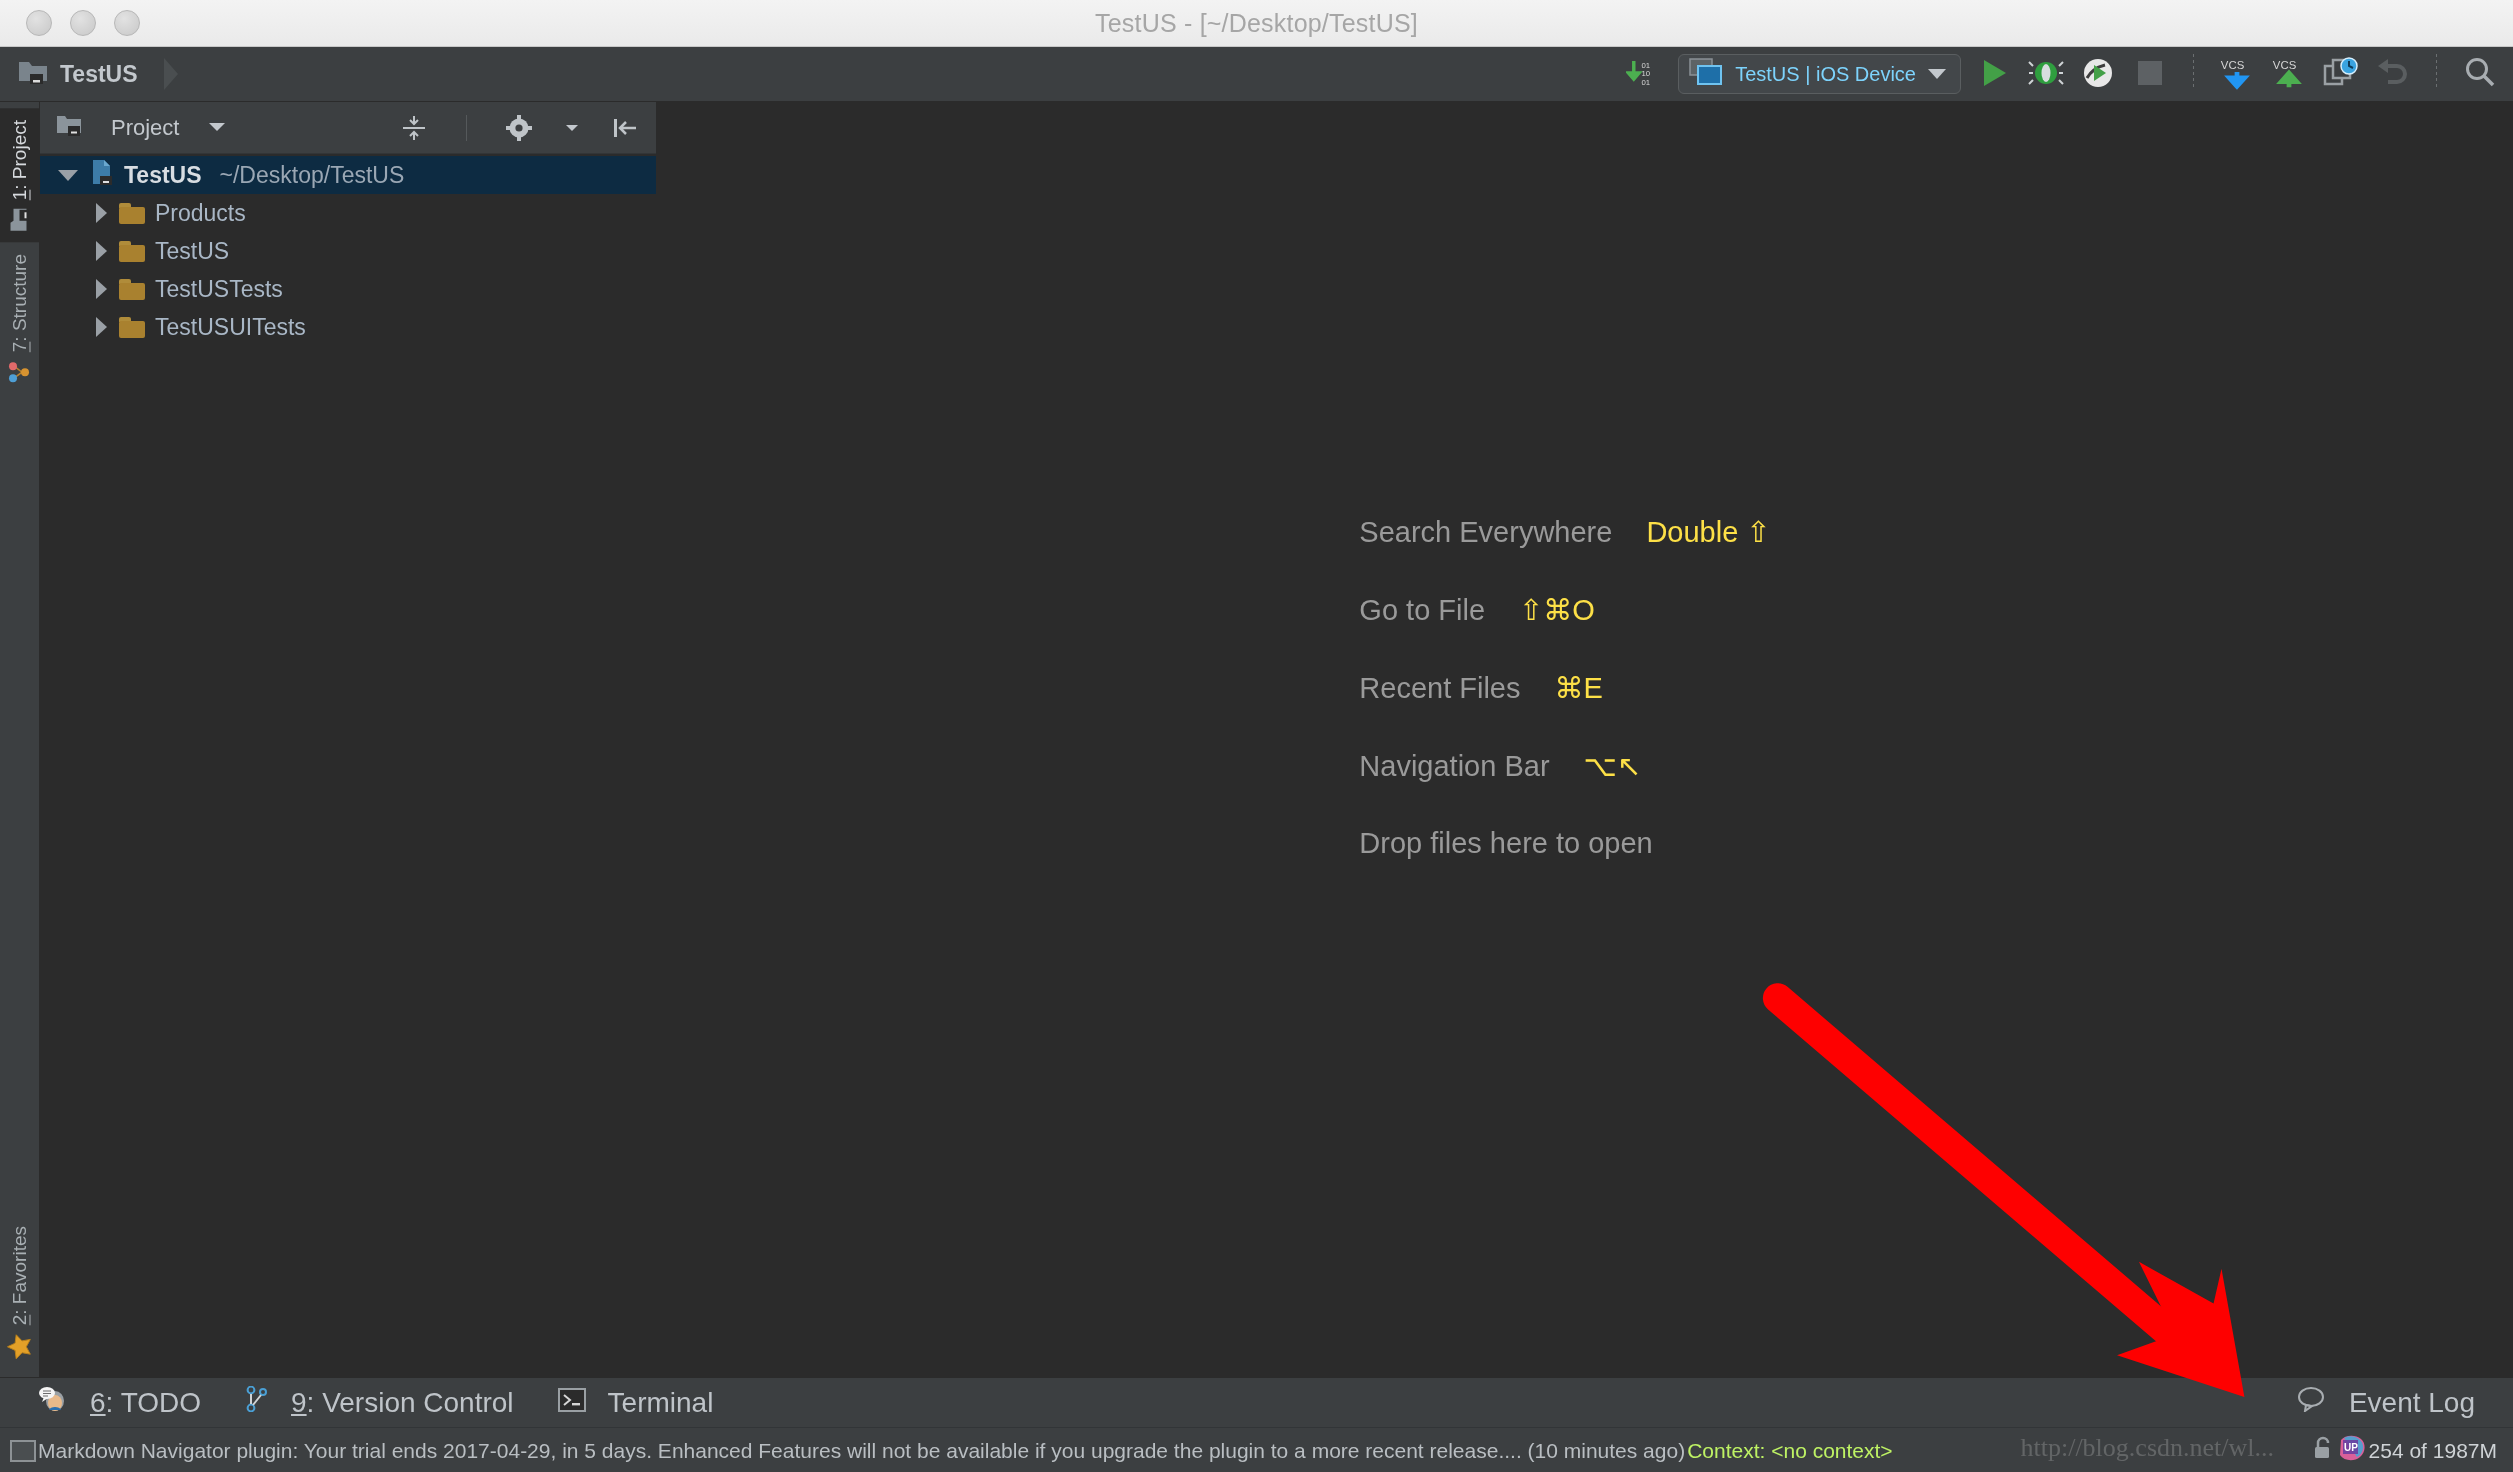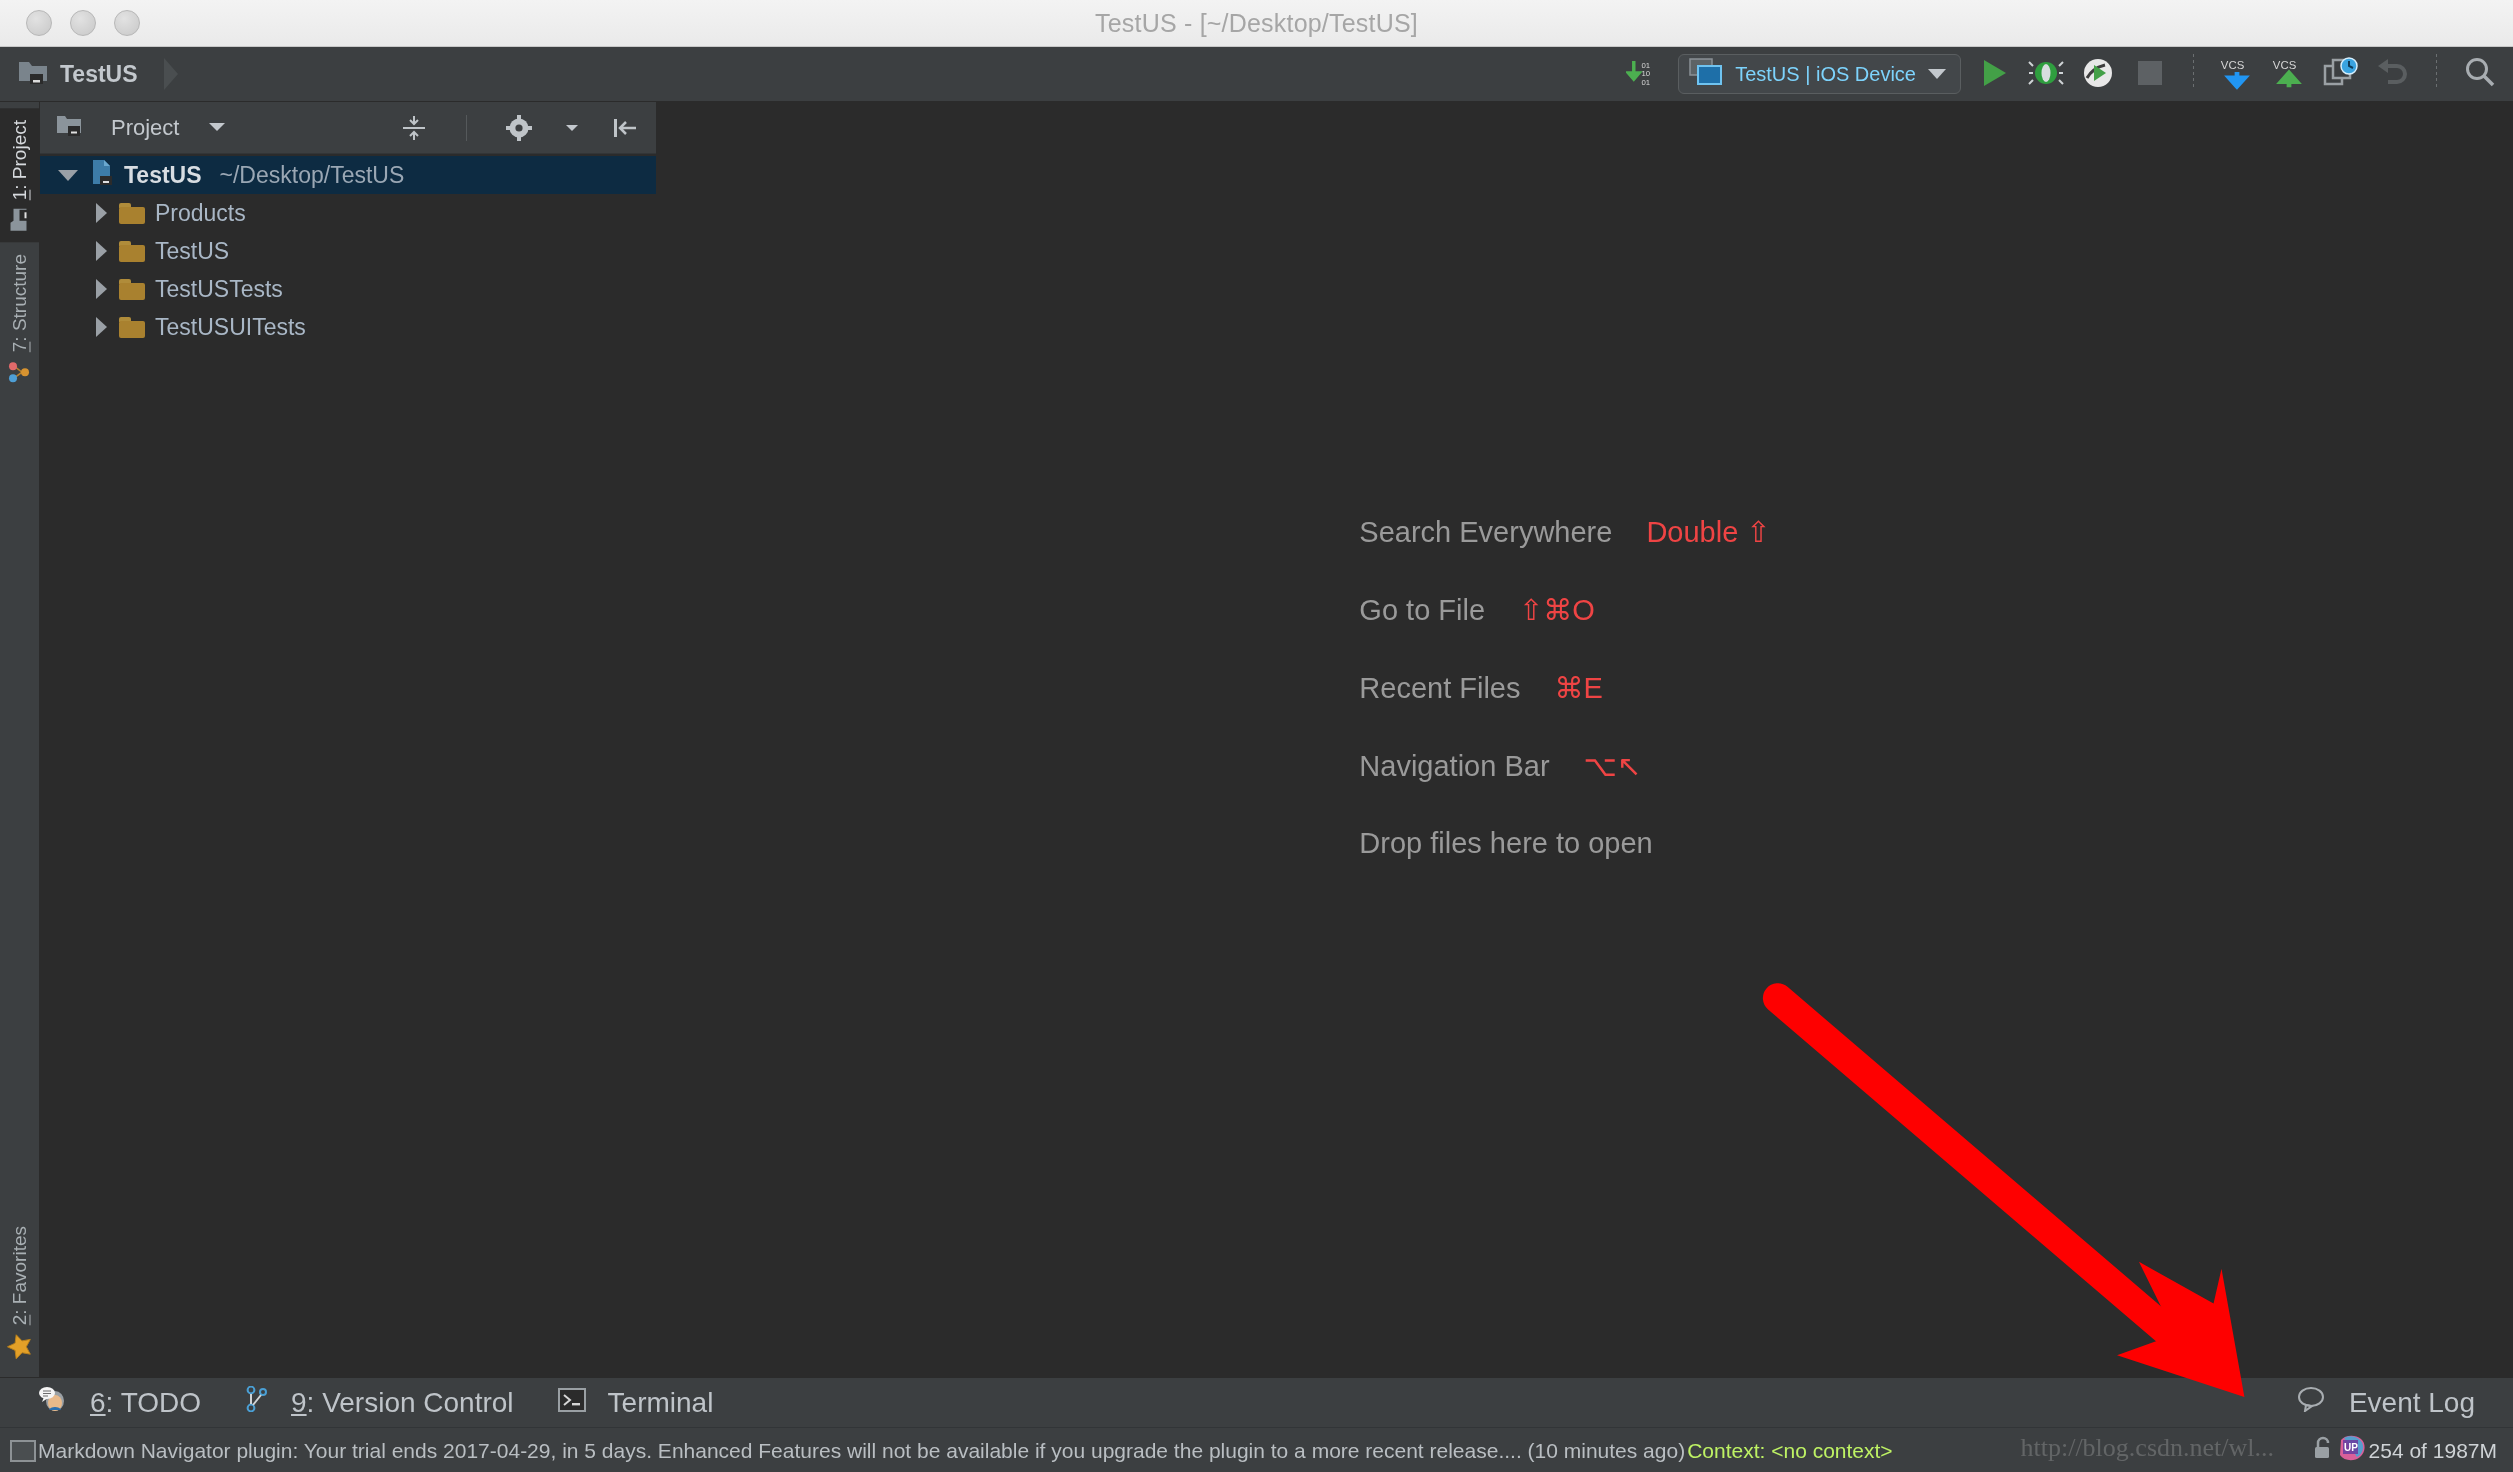--- a/index.html
+++ b/index.html
@@ -149,21 +149,21 @@
   .editor {
     flex: 1 1 auto; background: #2b2b2b;
     position: relative; display: flex; align-items: center; justify-content: center;
   }
   .hints { margin-left: -40px; margin-top: -60px; }
   .hint {
     display: flex; align-items: baseline; gap: 34px;
     font-size: 29px; color: #9a9a9a;
     margin-bottom: 44px; white-space: nowrap;
   }
-  .hint .key { color: #ef4444; }
+  .hint .key { color: #fde047; }
 
   
   .botbar {
     height: 50px; flex: 0 0 50px;
     background: #3c3f41;
     border-top: 1px solid #2b2b2b;
     display: flex; align-items: center; padding: 0 16px 0 16px;
   }
   .btab {
     display: flex; align-items: center; gap: 22px;

